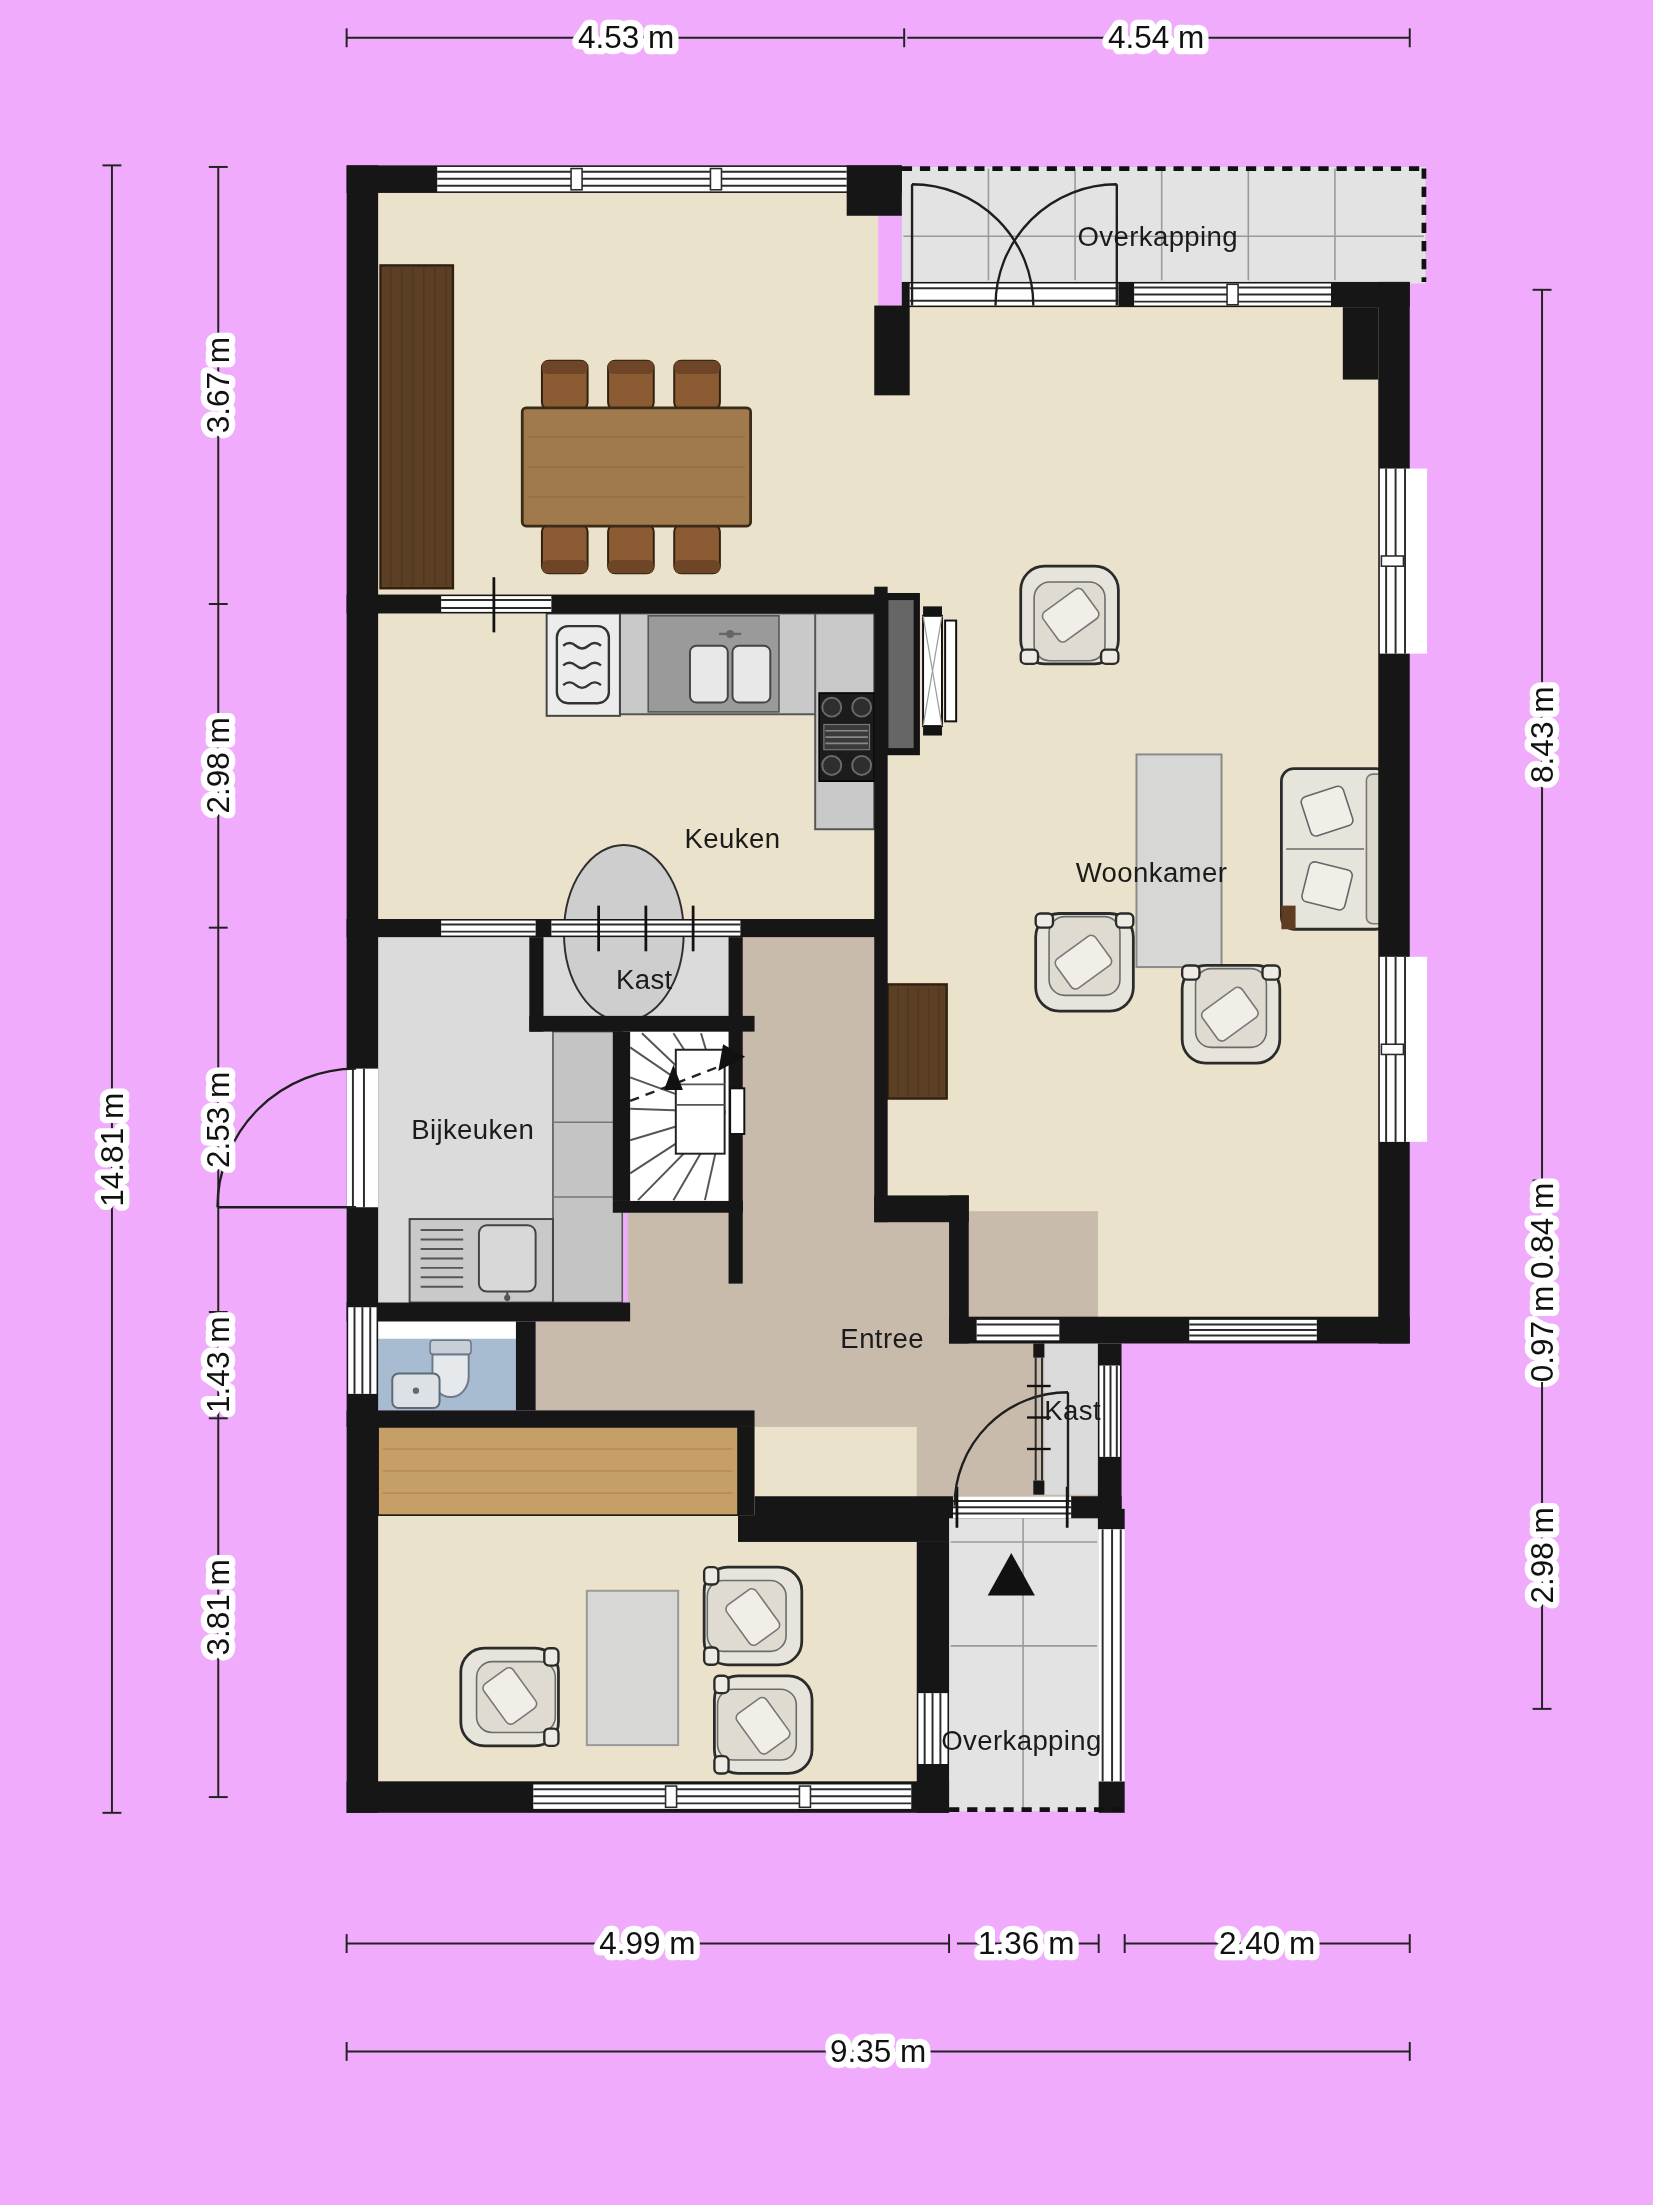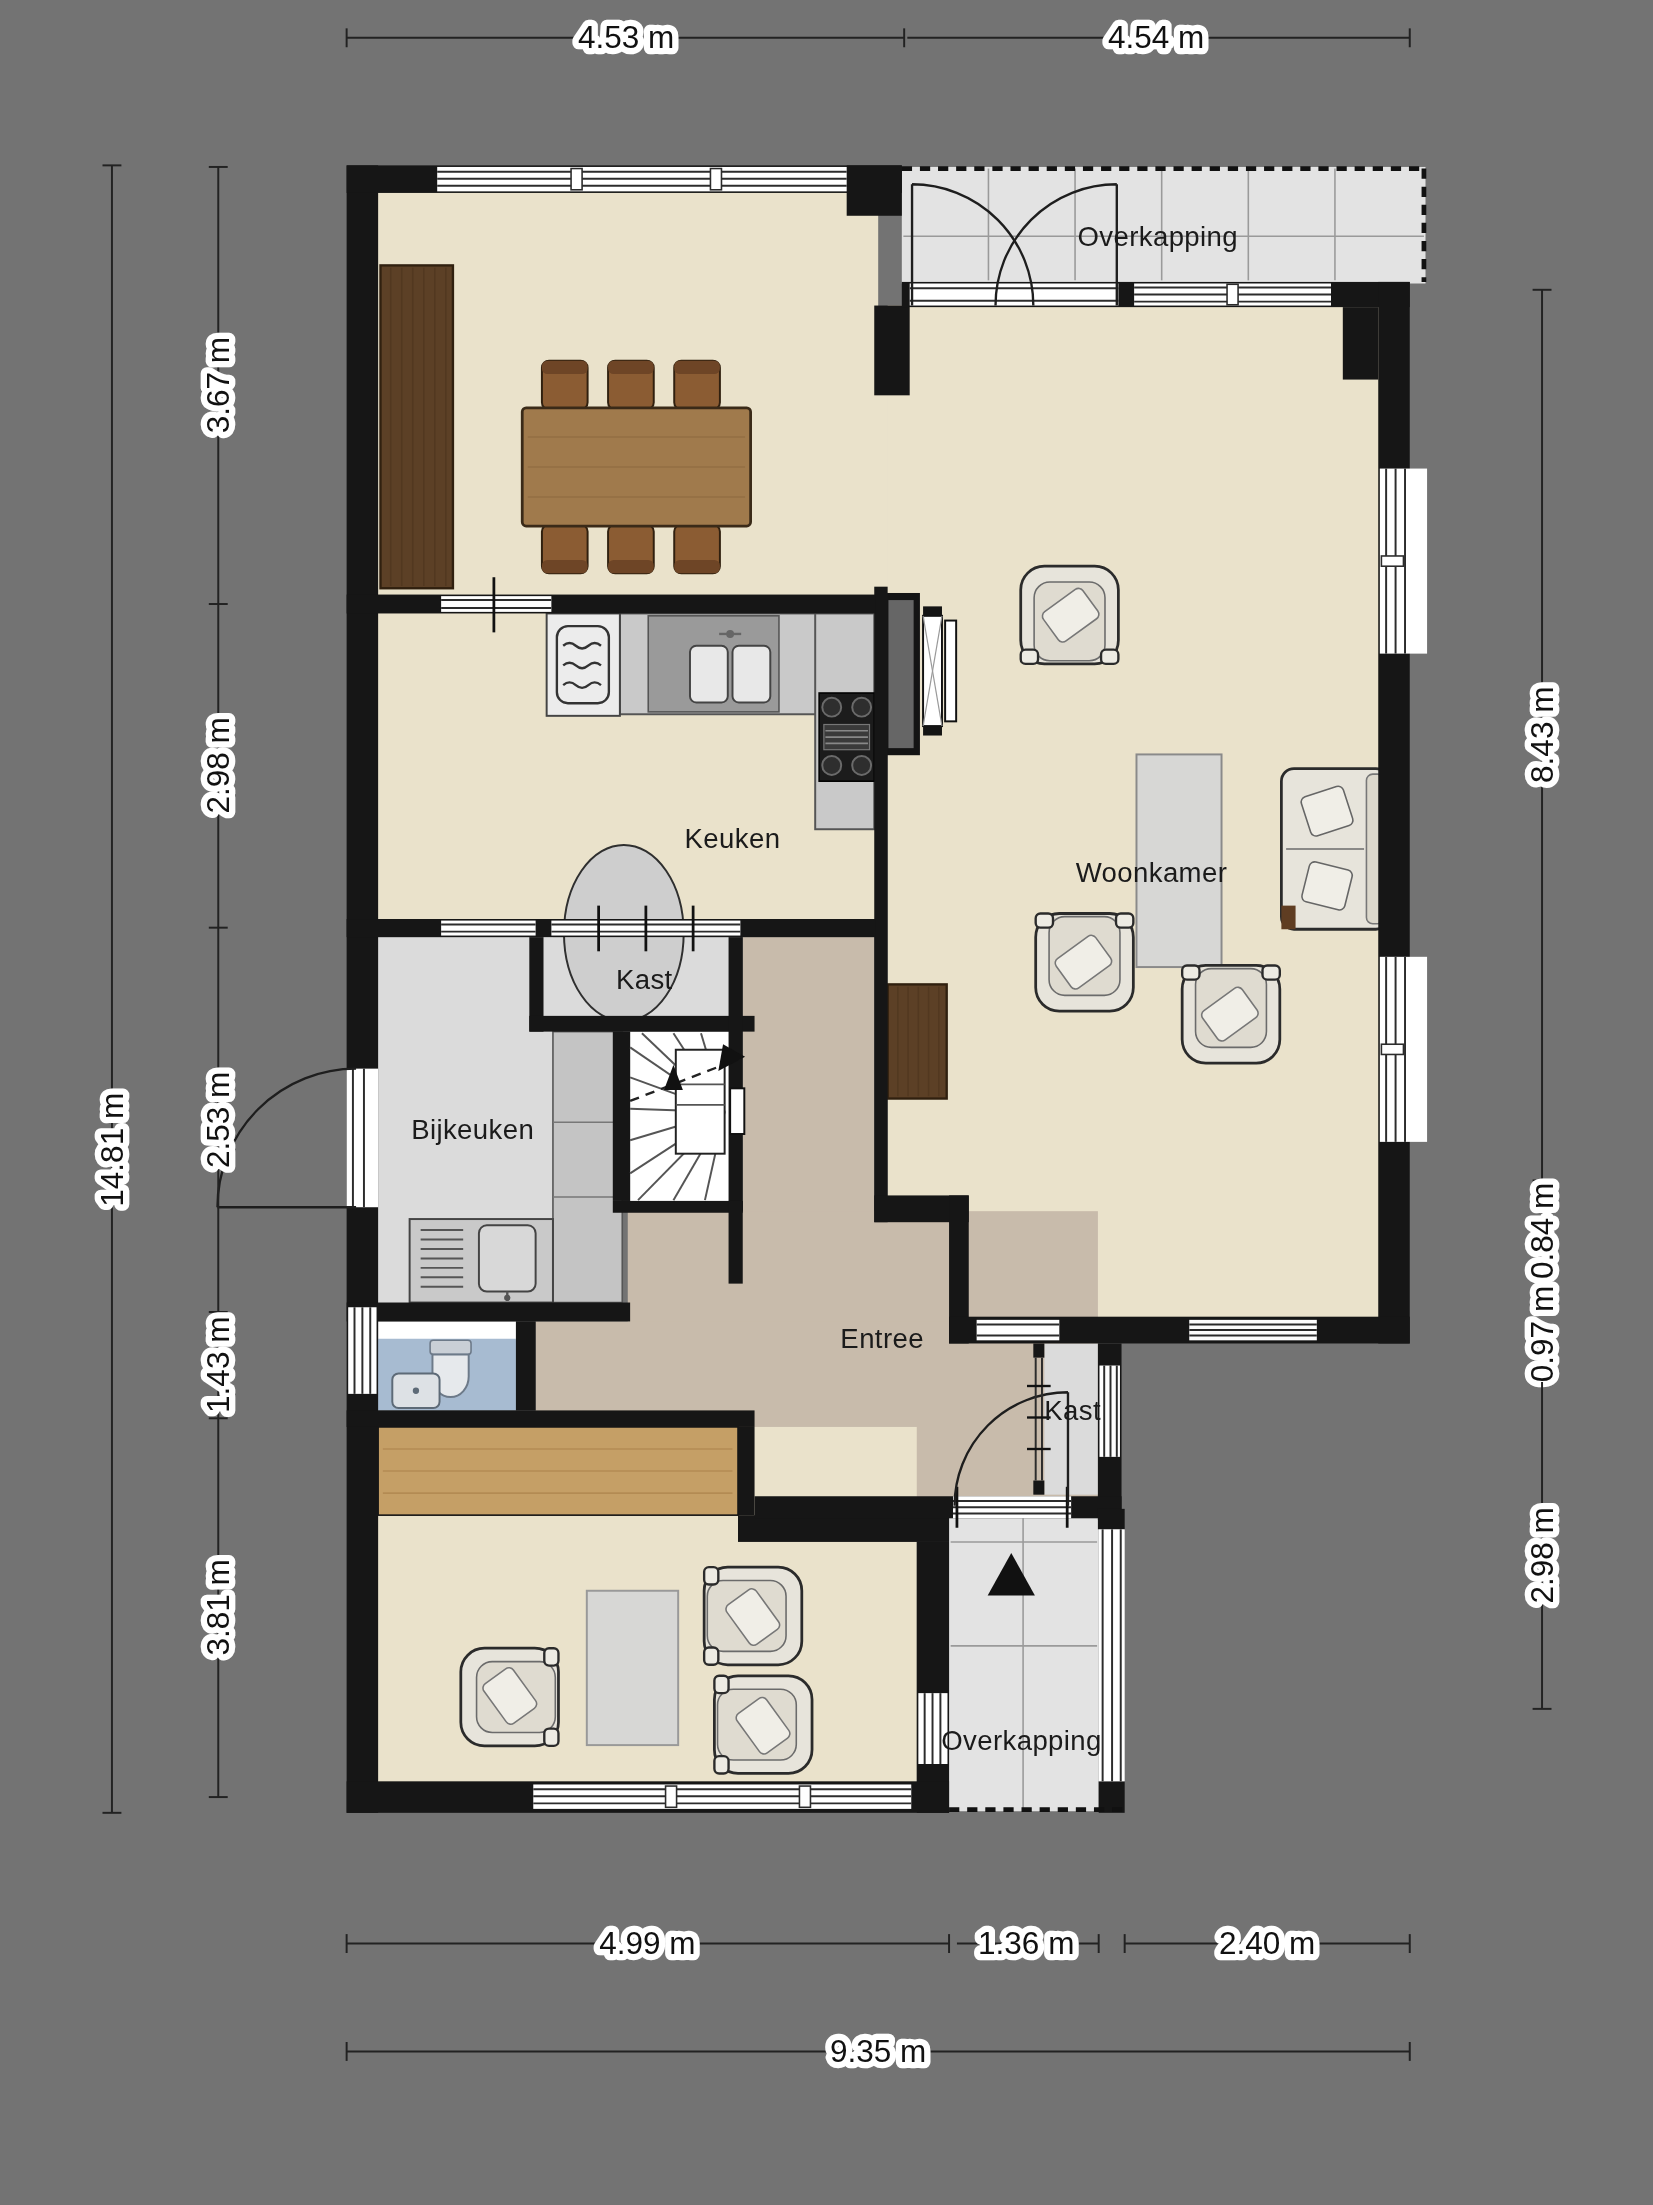--- a/index.html
+++ b/index.html
@@ -1,16 +1,16 @@
 <!DOCTYPE html>
 <html style="--wall: #161616; --floor: #EAE2CB; --entree: #C8BBAB; --service: #DBDBDB; --toilet: #A7BBD1; --terrace: #E3E3E3; --wood_dark: #5C4026; --wood_table: #A07A4C; --wood_chair: #8B5C33; --wood_band: #C59F66; --counter: #C9C9C9; --counter_dark: #9A9A9A; --fabric: #E7E4DB; --fabric_seat: #DFDBD0; --rug: #CECECE; --tabletop: #D7D7D5;font-size:12.6px"><head>
 <meta charset="utf-8">
 <style>
   html,body{margin:0;padding:0;background:#ffffff;}
-  .page{width:1654px;height:2205px;position:relative;background:#737373;
+  .page{width:1654px;height:2205px;position:relative;background:#f0abfc;
         font-family:"Liberation Sans", sans-serif;}
   svg{position:absolute;top:0;left:0;}
   .wall{fill:var(--wall);}
   .floor-cream{fill:var(--floor);}
   .floor-entree{fill:var(--entree);}
   .floor-service{fill:var(--service);}
   .floor-toilet{fill:var(--toilet);}
   .floor-terrace{fill:var(--terrace);}
   .white{fill:#ffffff;}
   .winline{stroke:#2c2c2c;stroke-width:2.5;fill:none;}

